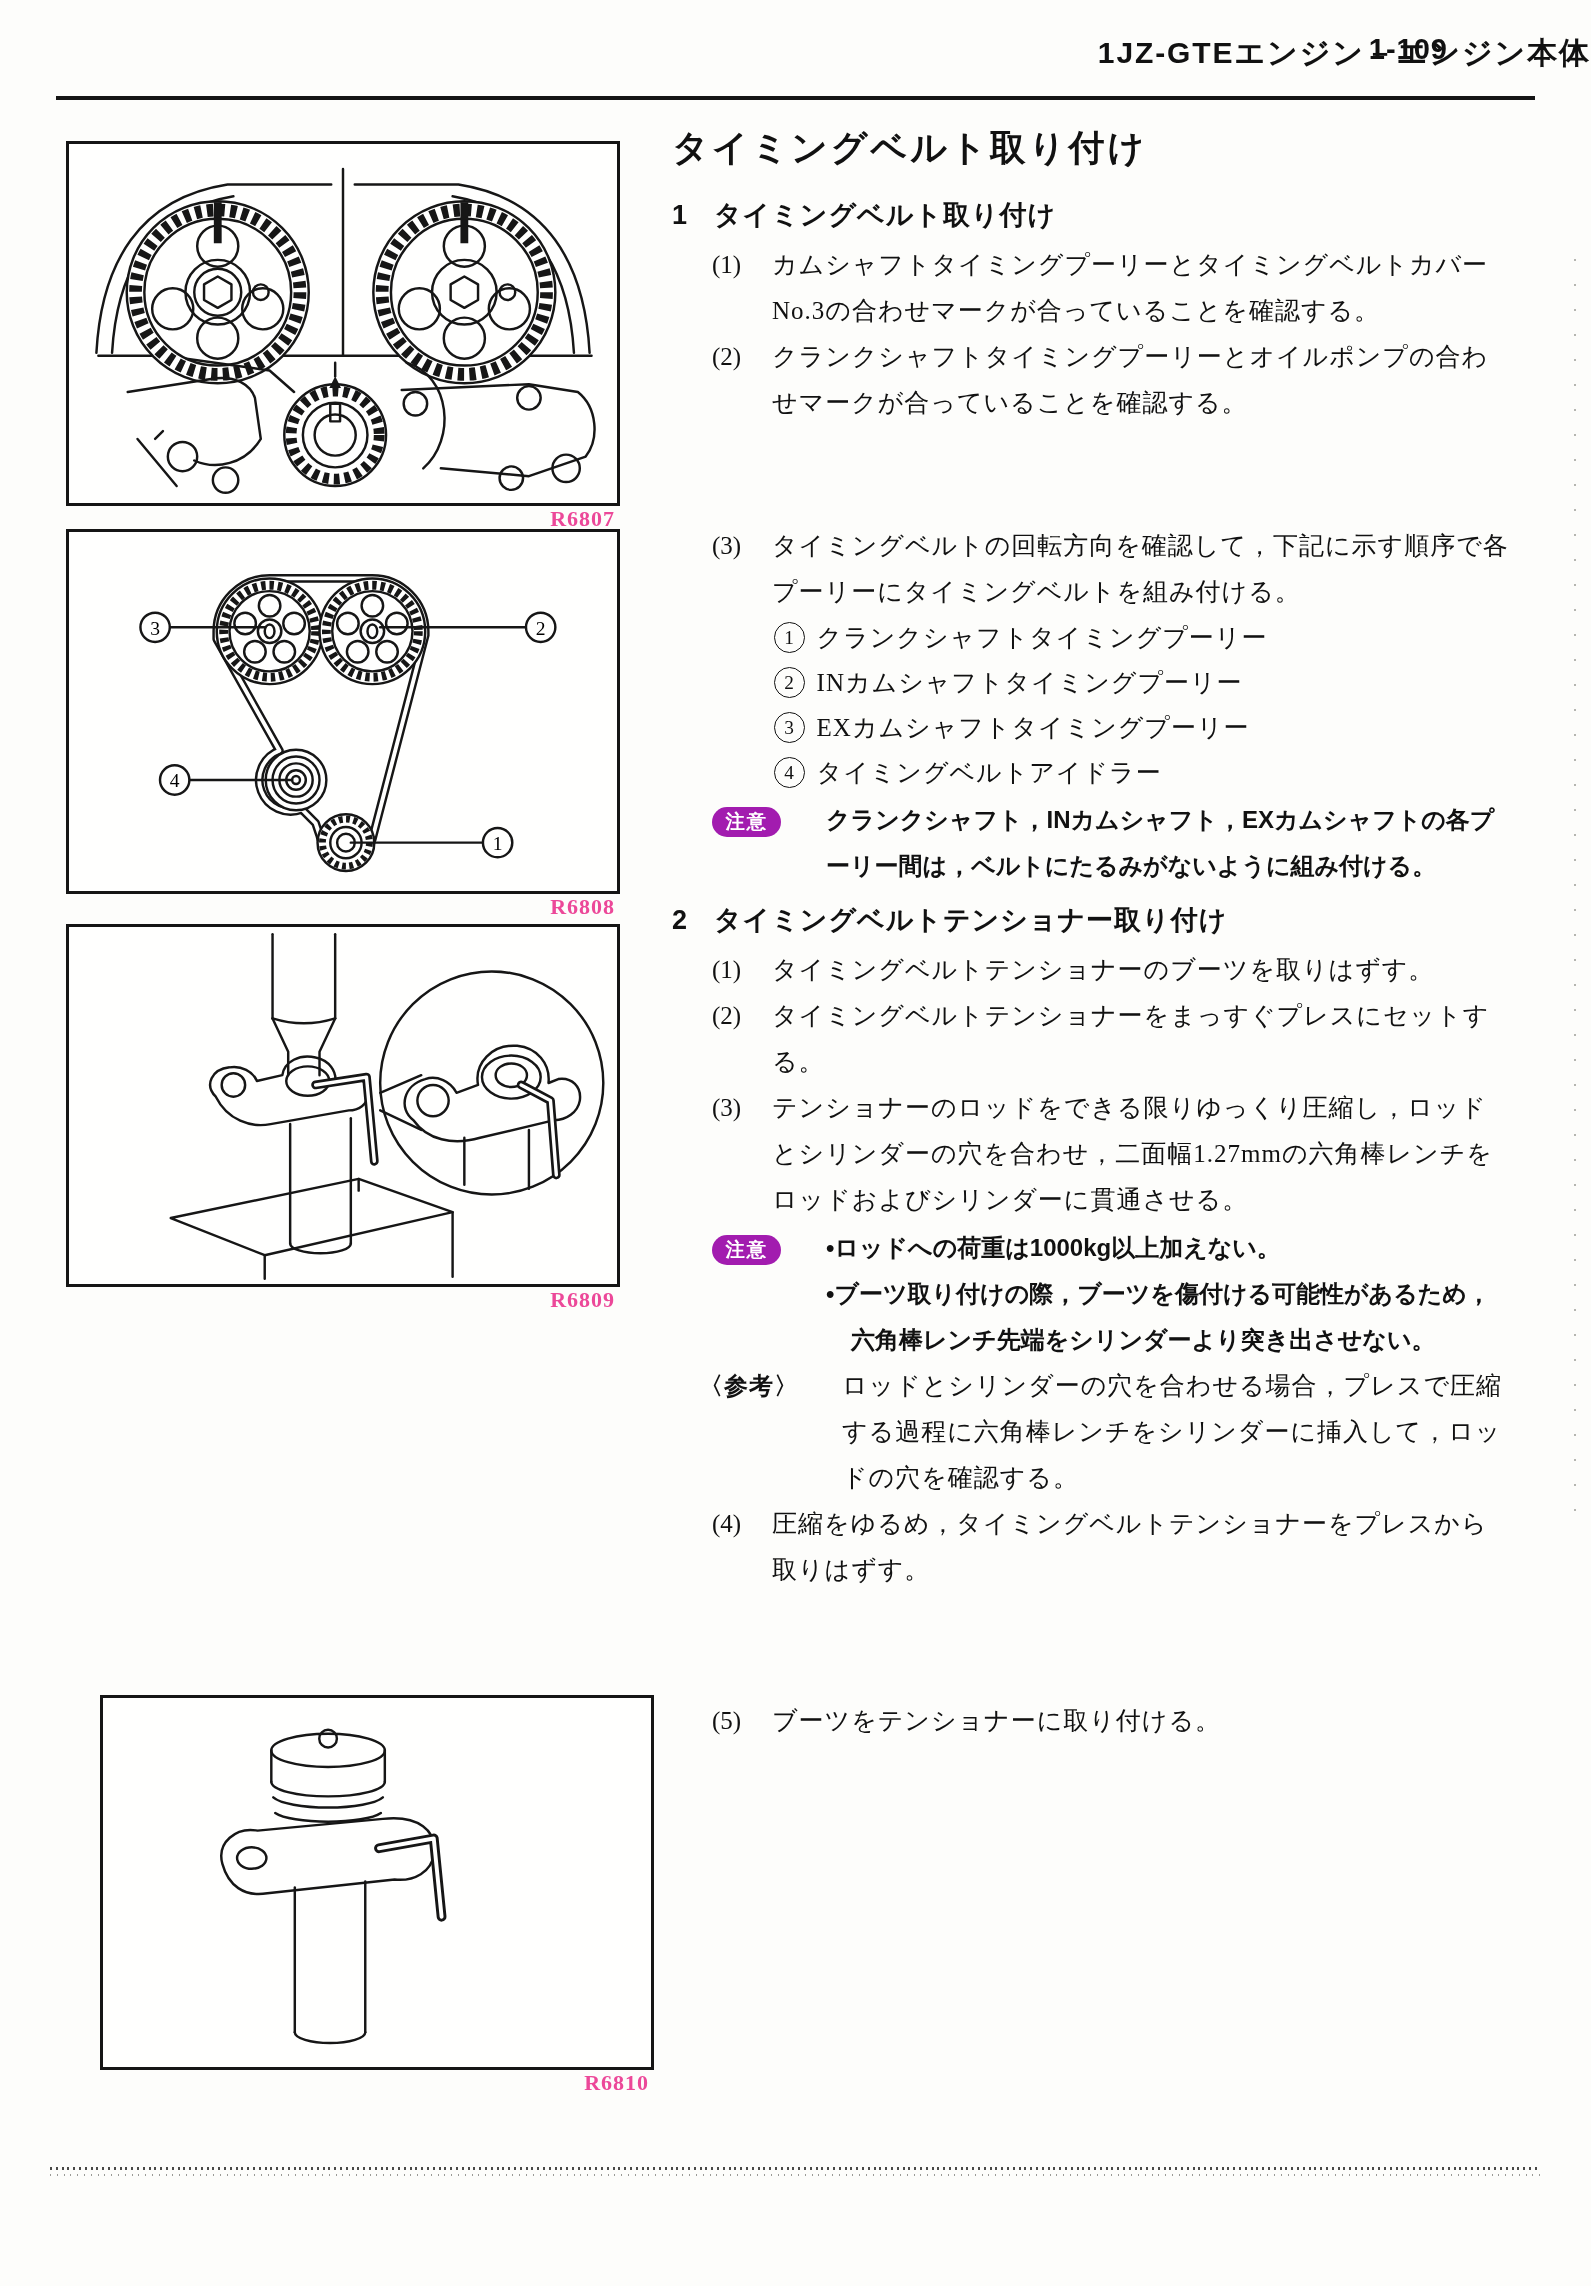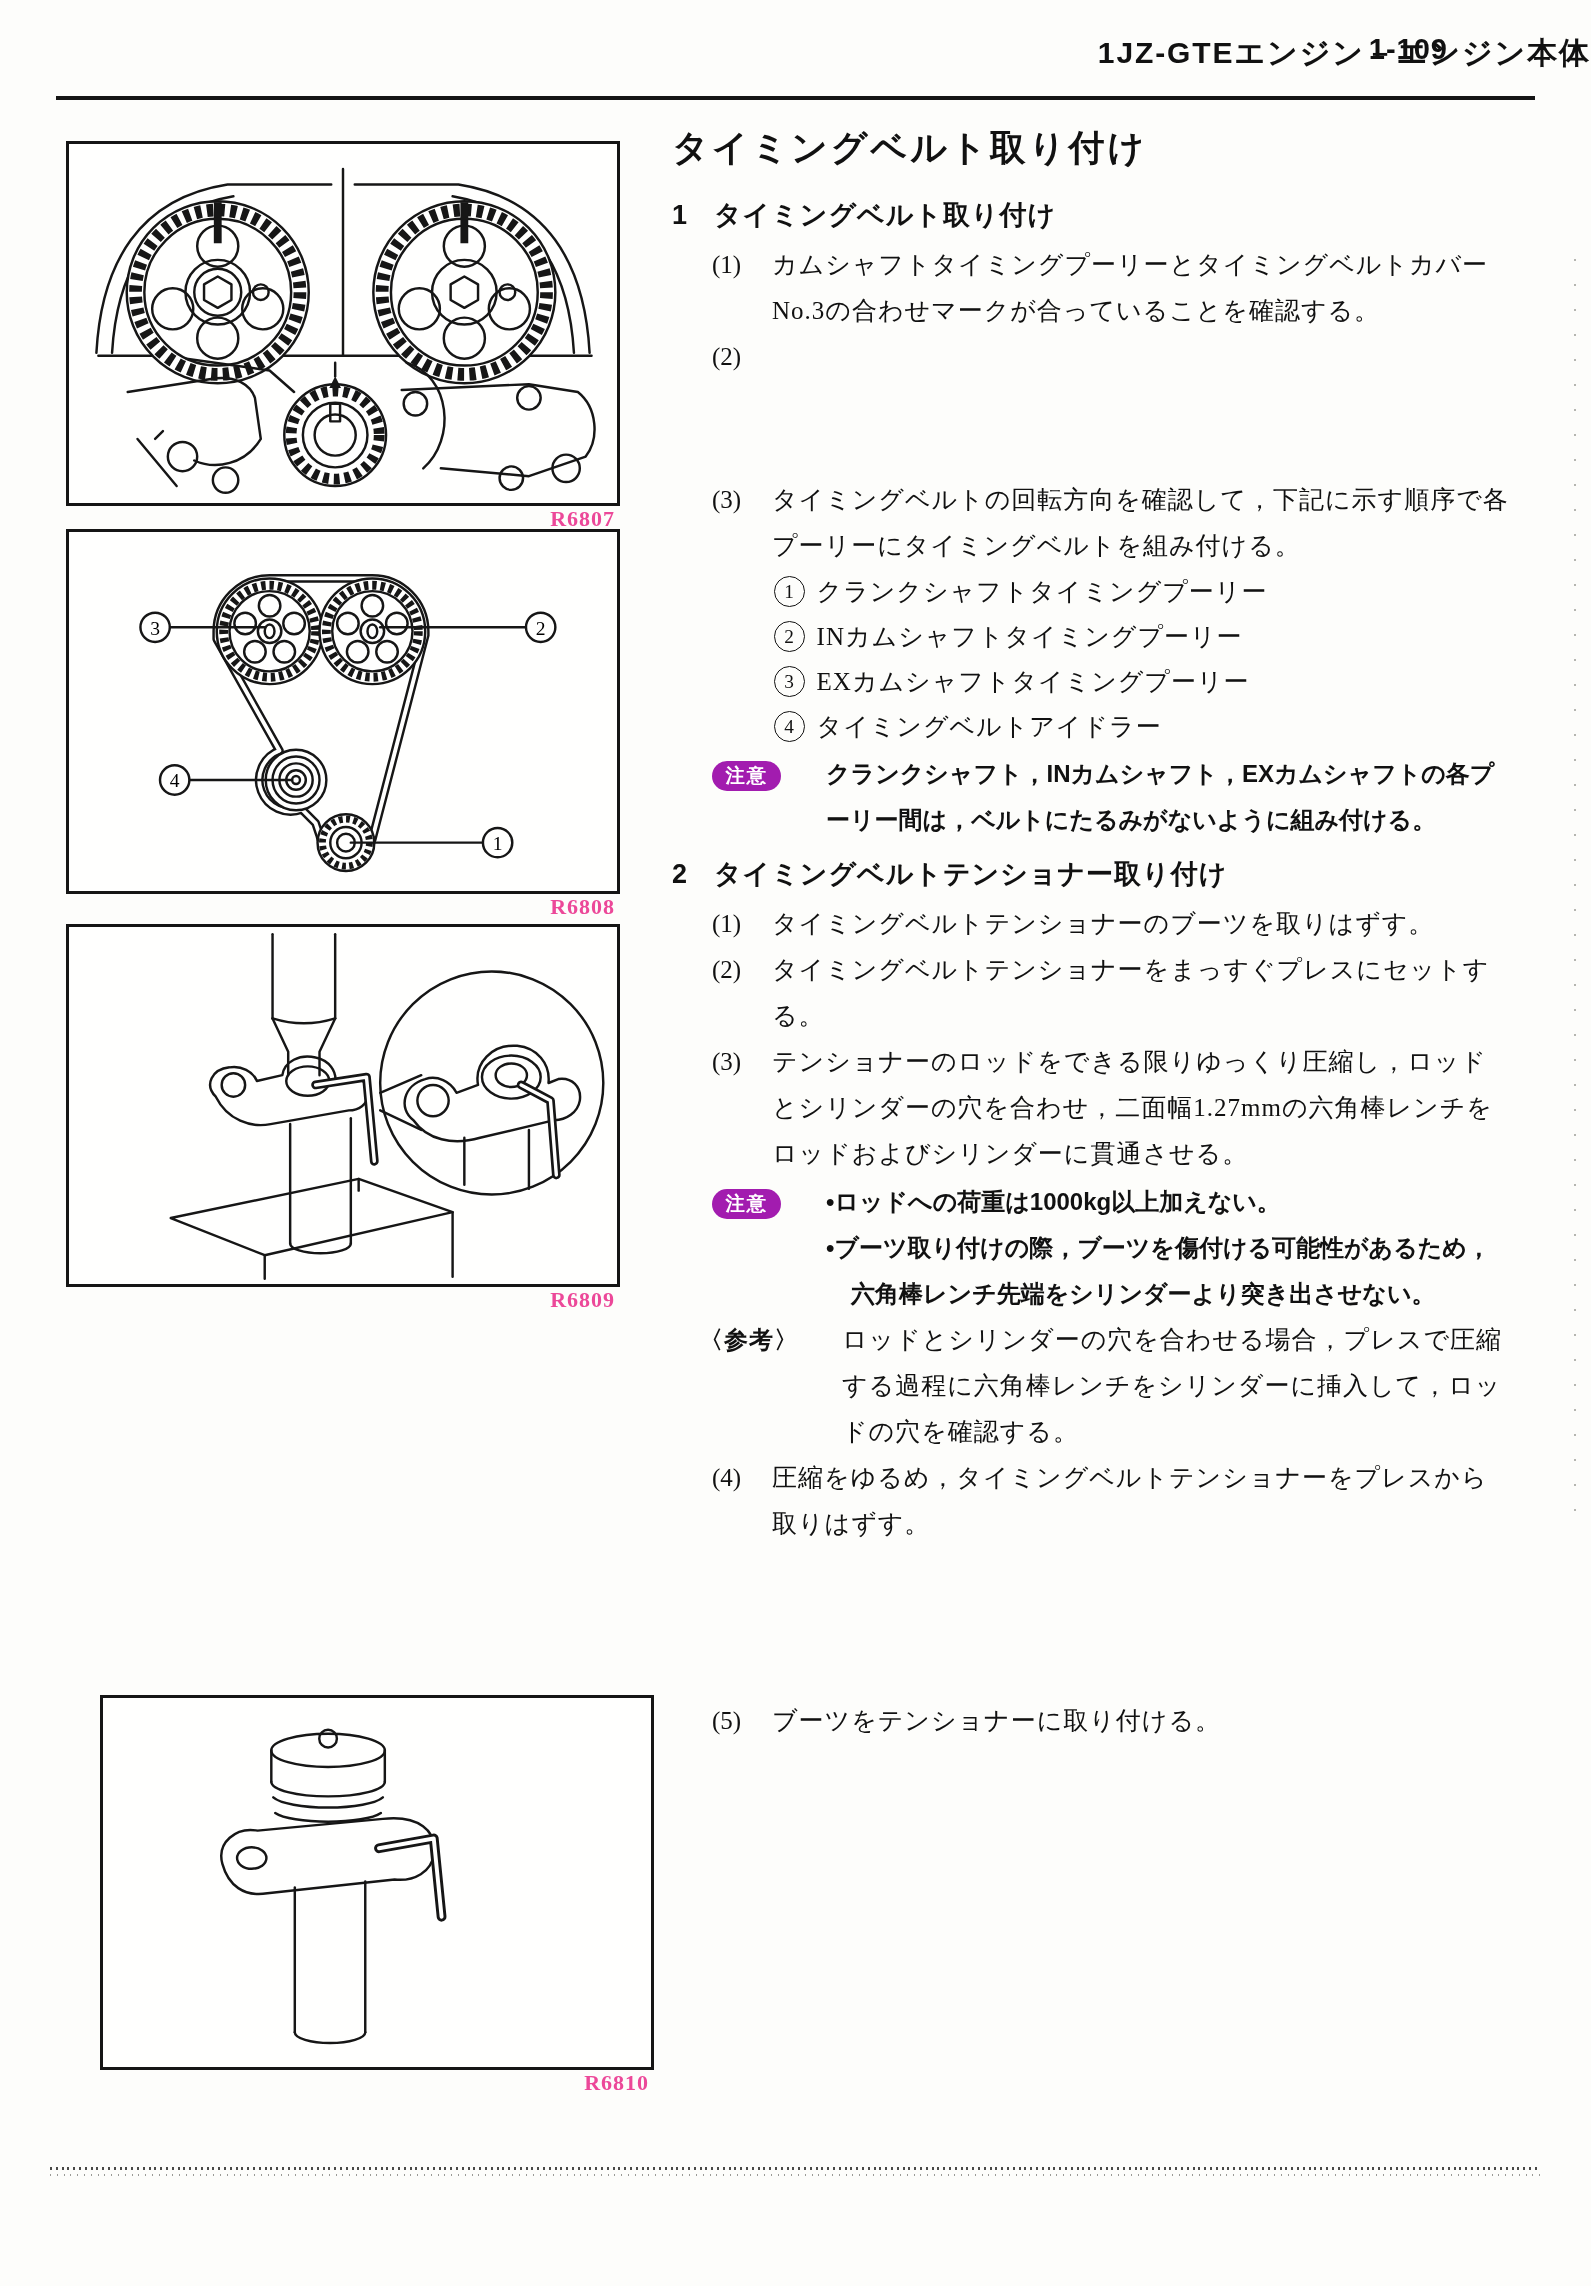--- a/index.html
+++ b/index.html
@@ -305,20 +305,21 @@
       <span class="sec-num">1</span>
       <span>タイミングベルト取り付け</span>
     </div>
 
     <div class="step">
       <span class="step-num">(1)</span>
       <span class="step-body">カムシャフトタイミングプーリーとタイミングベルトカバーNo.3の合わせマークが合っていることを確認する。</span>
     </div>
     <div class="step">
       <span class="step-num">(2)</span>
+      <span class="step-body">クランクシャフトタイミングプーリーとオイルポンプの合わせマークが合っていることを確認する。</span>
     </div>
 
     <div class="step gap-lg">
       <span class="step-num">(3)</span>
       <span class="step-body">タイミングベルトの回転方向を確認して，下記に示す順序で各プーリーにタイミングベルトを組み付ける。</span>
     </div>
 
     <div class="sub-item">
       <span class="circ-num">1</span>
       <span>クランクシャフトタイミングプーリー</span>

